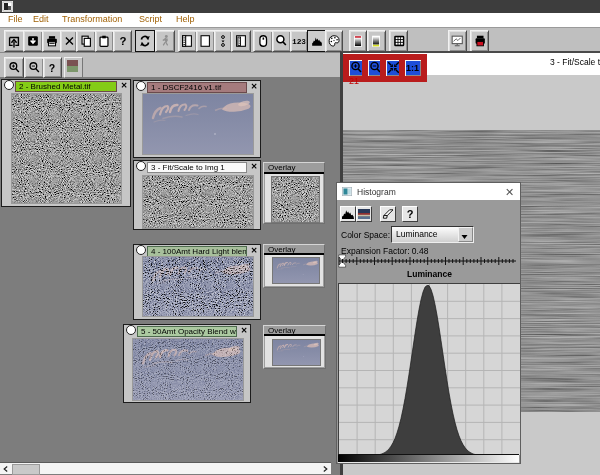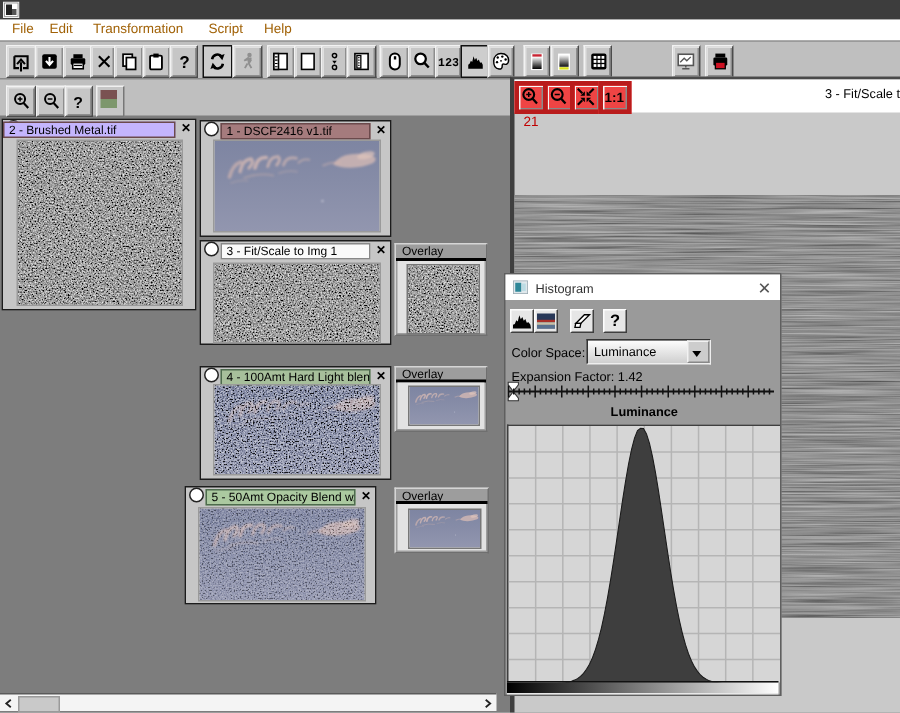--- a/index.html
+++ b/index.html
@@ -31,21 +31,21 @@
   .ovlab{position:absolute;left:4px;top:0px;font-size:8px;color:#000;}
   .ovbar{position:absolute;left:0;height:2px;background:#000;width:100%;}
   .ovin{position:absolute;background:#e2e2e2;}
   
   #dlg{left:336px;top:182px;width:183px;height:280px;background:#9a9a9a;border:1px solid #5f5f5f;}
   #dlgtitle{position:absolute;left:0;top:0;width:100%;height:17px;background:#ffffff;}
   .db{position:absolute;background:#e6e6e6;border-top:1px solid #fdfdfd;border-left:1px solid #fdfdfd;border-right:1px solid #3f3f3f;border-bottom:1px solid #3f3f3f;}
   
   #bigwin{left:340px;top:51px;width:260px;height:424px;background:#c9c9c9;border-left:3px solid #3f3f3f;border-top:2px solid #4a4a4a;}
   #bigtb{position:absolute;left:0;top:0;width:257px;height:22px;background:#ffffff;}
-  .zb{position:absolute;top:0.5px;width:16px;height:16px;background:#ef4444;border:3px solid #b91c1c;
+  .zb{position:absolute;top:0.5px;width:16px;height:16px;background:#1d4ed8;border:6px solid #b91c1c;
       box-shadow:inset 1px 1px 0 #f5f5f5, inset -1px -1px 0 #8a8a8a;}
   
   #hscroll{left:0;top:462px;width:331px;height:11px;background:#f4f4f4;border-top:1px solid #5a5a5a;}
   #sthumb{position:absolute;left:12px;top:1px;width:26px;height:9px;background:#c9c9c9;border:1px solid #9a9a9a;}
   .txt{position:absolute;white-space:nowrap;}
 </style>
 </head>
 <body>
 
 <div class="abs" id="titlebar">
@@ -343,21 +343,21 @@
 
   <div class="abs" style="left:54px;top:43px;width:81px;height:15px;background:linear-gradient(#fdfdfd,#cfcfcf);border:1px solid #333;border-bottom-color:#eee;border-right-color:#eee;">
     <div class="txt" style="left:4px;top:2px;font-size:8.5px;color:#000">Luminance</div>
     <div class="abs" style="right:0;top:0;width:13px;height:13px;background:#cdcdcd;border:1px solid #888;border-top-color:#f2f2f2;border-left-color:#f2f2f2;">
       <svg width="11" height="11">
           <path d="M2.5 4 L8.5 4 L5.5 8 Z" fill="#000"></path>
         </svg>
     </div>
   </div>
 
-  <div class="txt" style="left:4px;top:63px;font-size:8.5px;color:#000">Expansion Factor: 1.42</div>
+  <div class="txt" style="left:4px;top:63px;font-size:8.5px;color:#000">Expansion Factor: 0.48</div>
 
   <svg class="abs" style="left:0px;top:71px" width="185" height="14">
     <line x1="2" y1="7" x2="179" y2="7" stroke="#111" stroke-width="1.2"></line>
       <path d="M1.8 0.8 L8.6 0.8 L8.6 2.6 L5.2 6.9 L1.8 2.6 Z" fill="#fff" stroke="#333" stroke-width="0.7"></path>
       <path d="M1.8 13.2 L8.6 13.2 L8.6 11.4 L5.2 7.1 L1.8 11.4 Z" fill="#fff" stroke="#333" stroke-width="0.7"></path>
     <g stroke="#111" stroke-width="1"></g>
     <g stroke="#111" stroke-width="1">
         <line x1="2.0" y1="3.0" x2="2.0" y2="11.0"></line>
         <line x1="5.5" y1="5.0" x2="5.5" y2="9.0"></line>
         <line x1="9.1" y1="5.0" x2="9.1" y2="9.0"></line>
@@ -487,21 +487,21 @@
       <path d="M79 15.5 Q83 9.5 91 8.8 Q99 8 105.5 10 Q109.5 12 105.5 14.8 Q99 17.5 91 17.8 Q83 18 79 15.5 Z" fill="#dcbeb6" opacity="0.72"></path>
       <ellipse cx="101" cy="9.5" rx="6" ry="2.4" transform="rotate(-14 101 9.5)" fill="#e0c4bc" opacity="0.7"></ellipse>
       <path d="M72 16.5 Q78 13.5 84 14.5" stroke="#d6b6ae" stroke-width="1.6" fill="none" opacity="0.4"></path>
       <circle cx="72" cy="40" r="0.7" fill="#e0e0ea" opacity="0.8"></circle>
     </g>
   </defs>
 </svg>
 
 <div class="win" style="left:1px;top:79px;width:128px;height:126px">
   <div class="wcirc"></div>
-  <div class="wtitle" style="left:0;right:13px;background:#c4b5fd;border-color:#6b4a4c">2 - Brushed Metal.tif</div>
+  <div class="wtitle" style="left:13px;right:13px;background:#84cc16;border-color:#6b4a4c">2 - Brushed Metal.tif</div>
   <div class="wx" style="right:1px">✕</div>
   <div class="wimg" style="left:9px;top:13px;width:109px;height:109px"><svg width="109" height="109">
         <rect width="109" height="109" fill="#8a8a8a"></rect>
         <rect width="109" height="109" filter="url(#fnoise)"></rect>
       </svg></div>
 </div>
 
 <div class="win" style="left:133px;top:80px;width:126px;height:76px">
   <div class="wcirc"></div>
   <div class="wtitle" style="left:13px;right:13px;background:#a57b7d;border-color:#6b4a4c">1 - DSCF2416 v1.tif</div>

